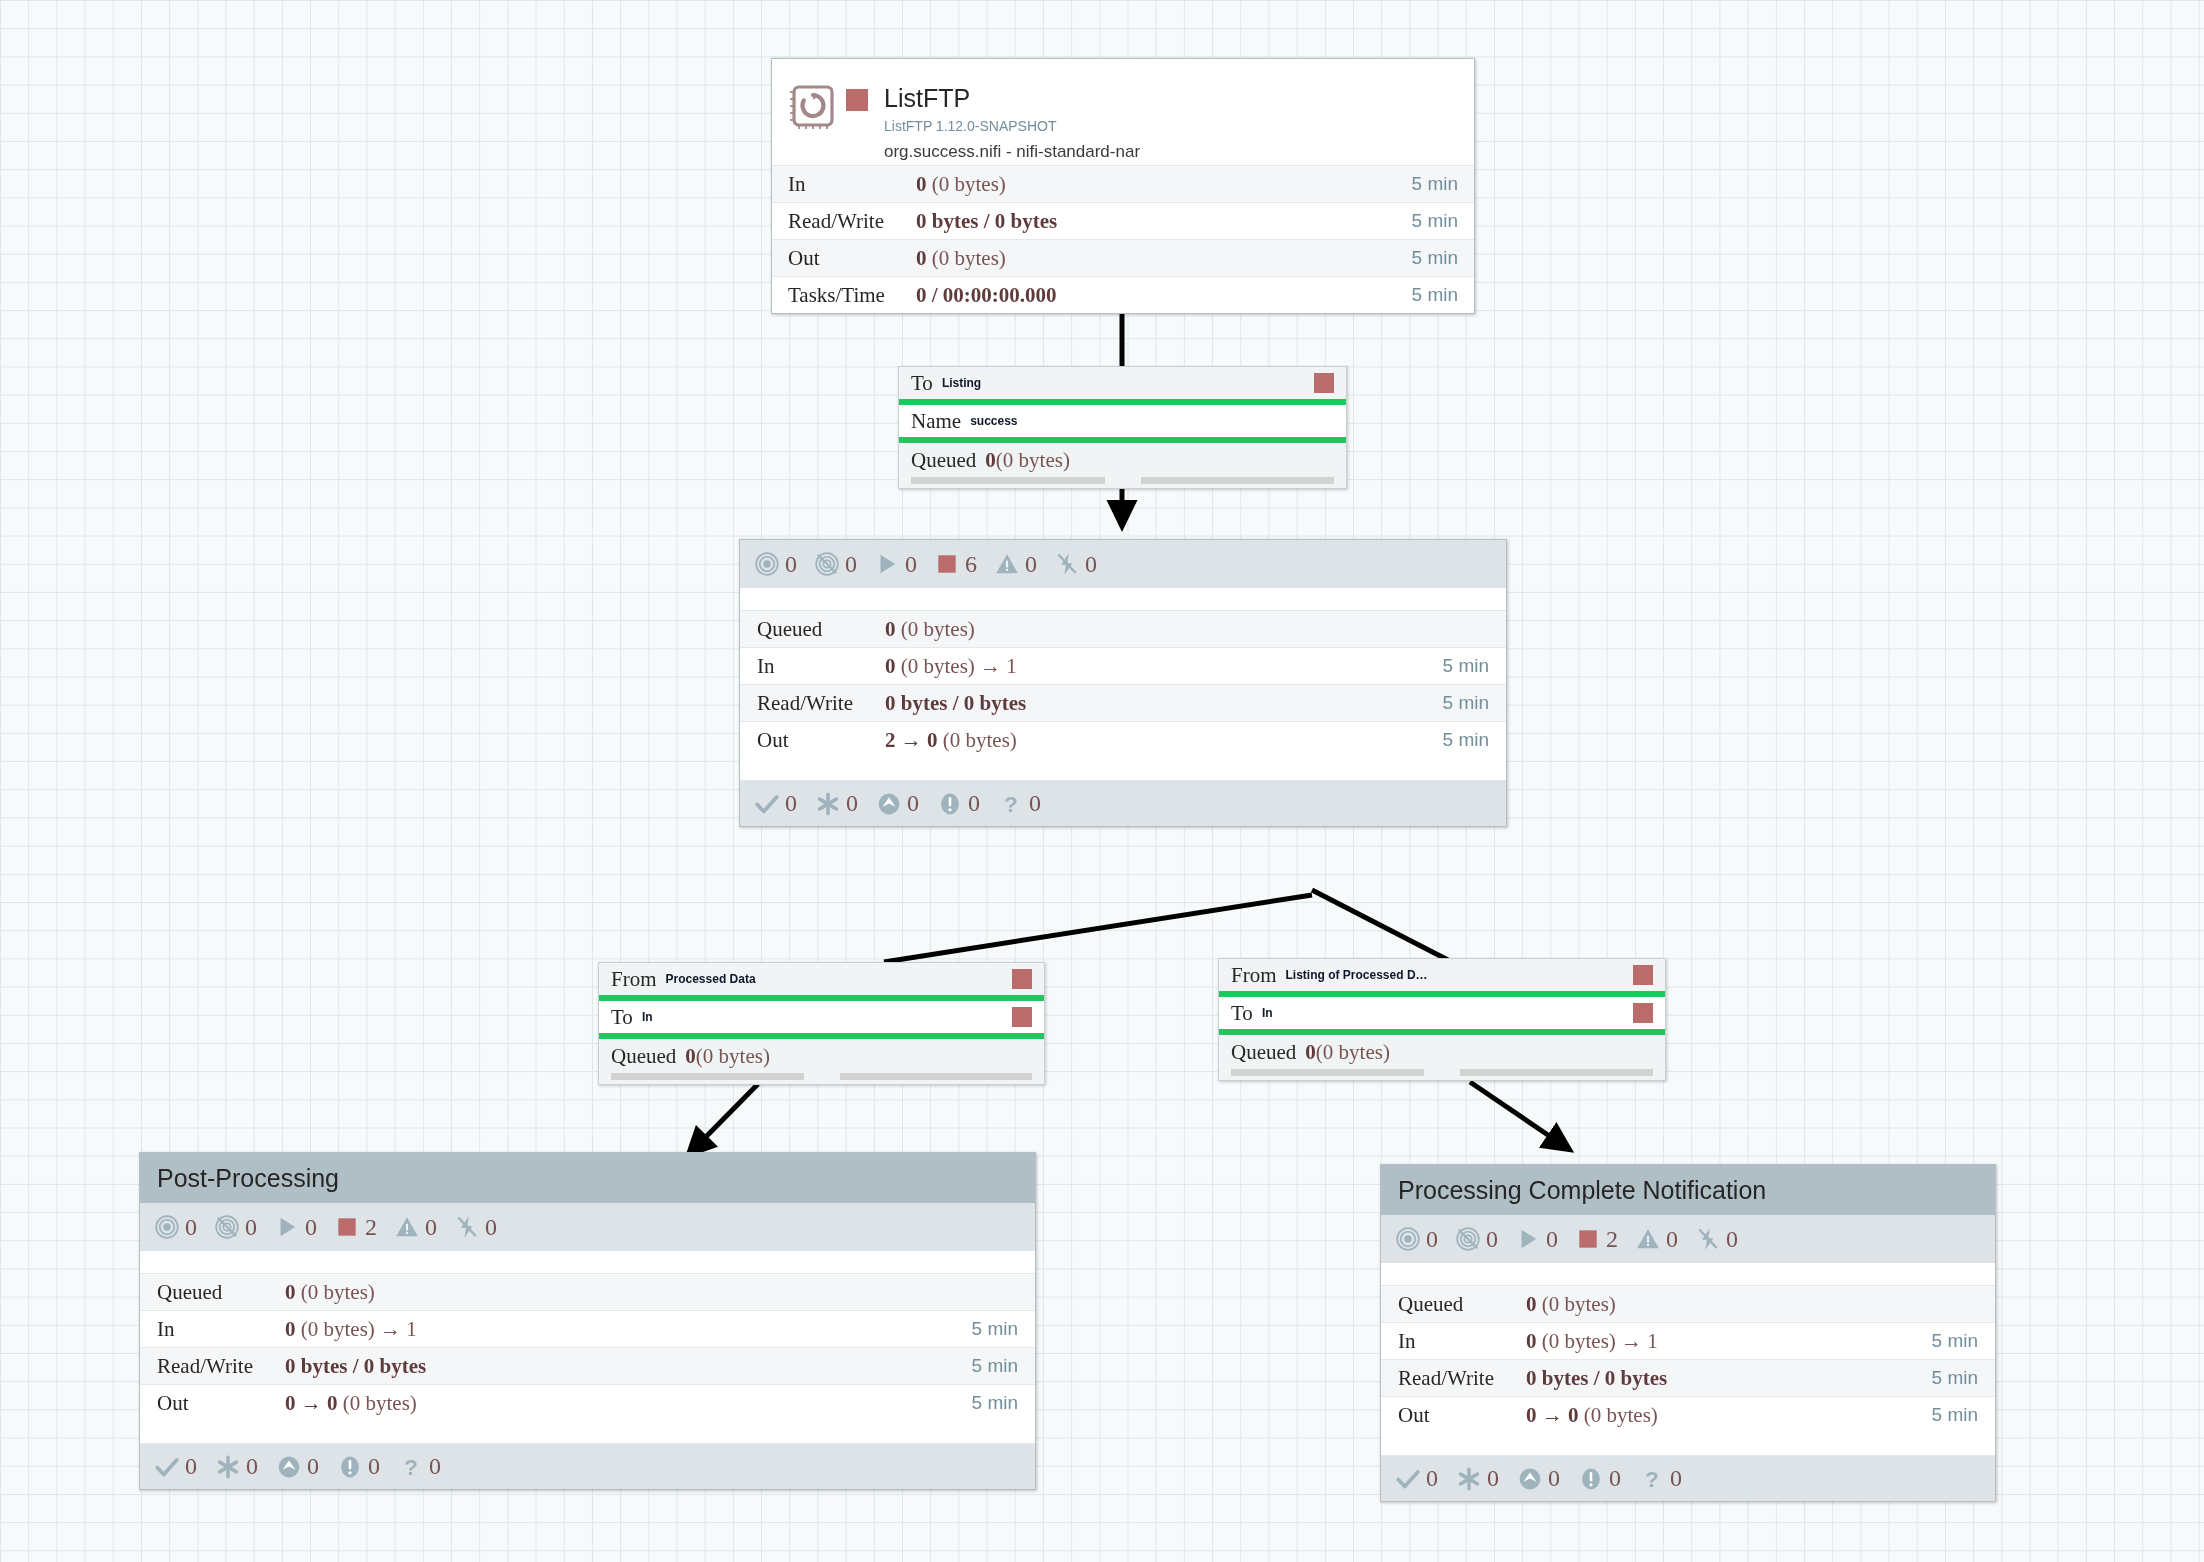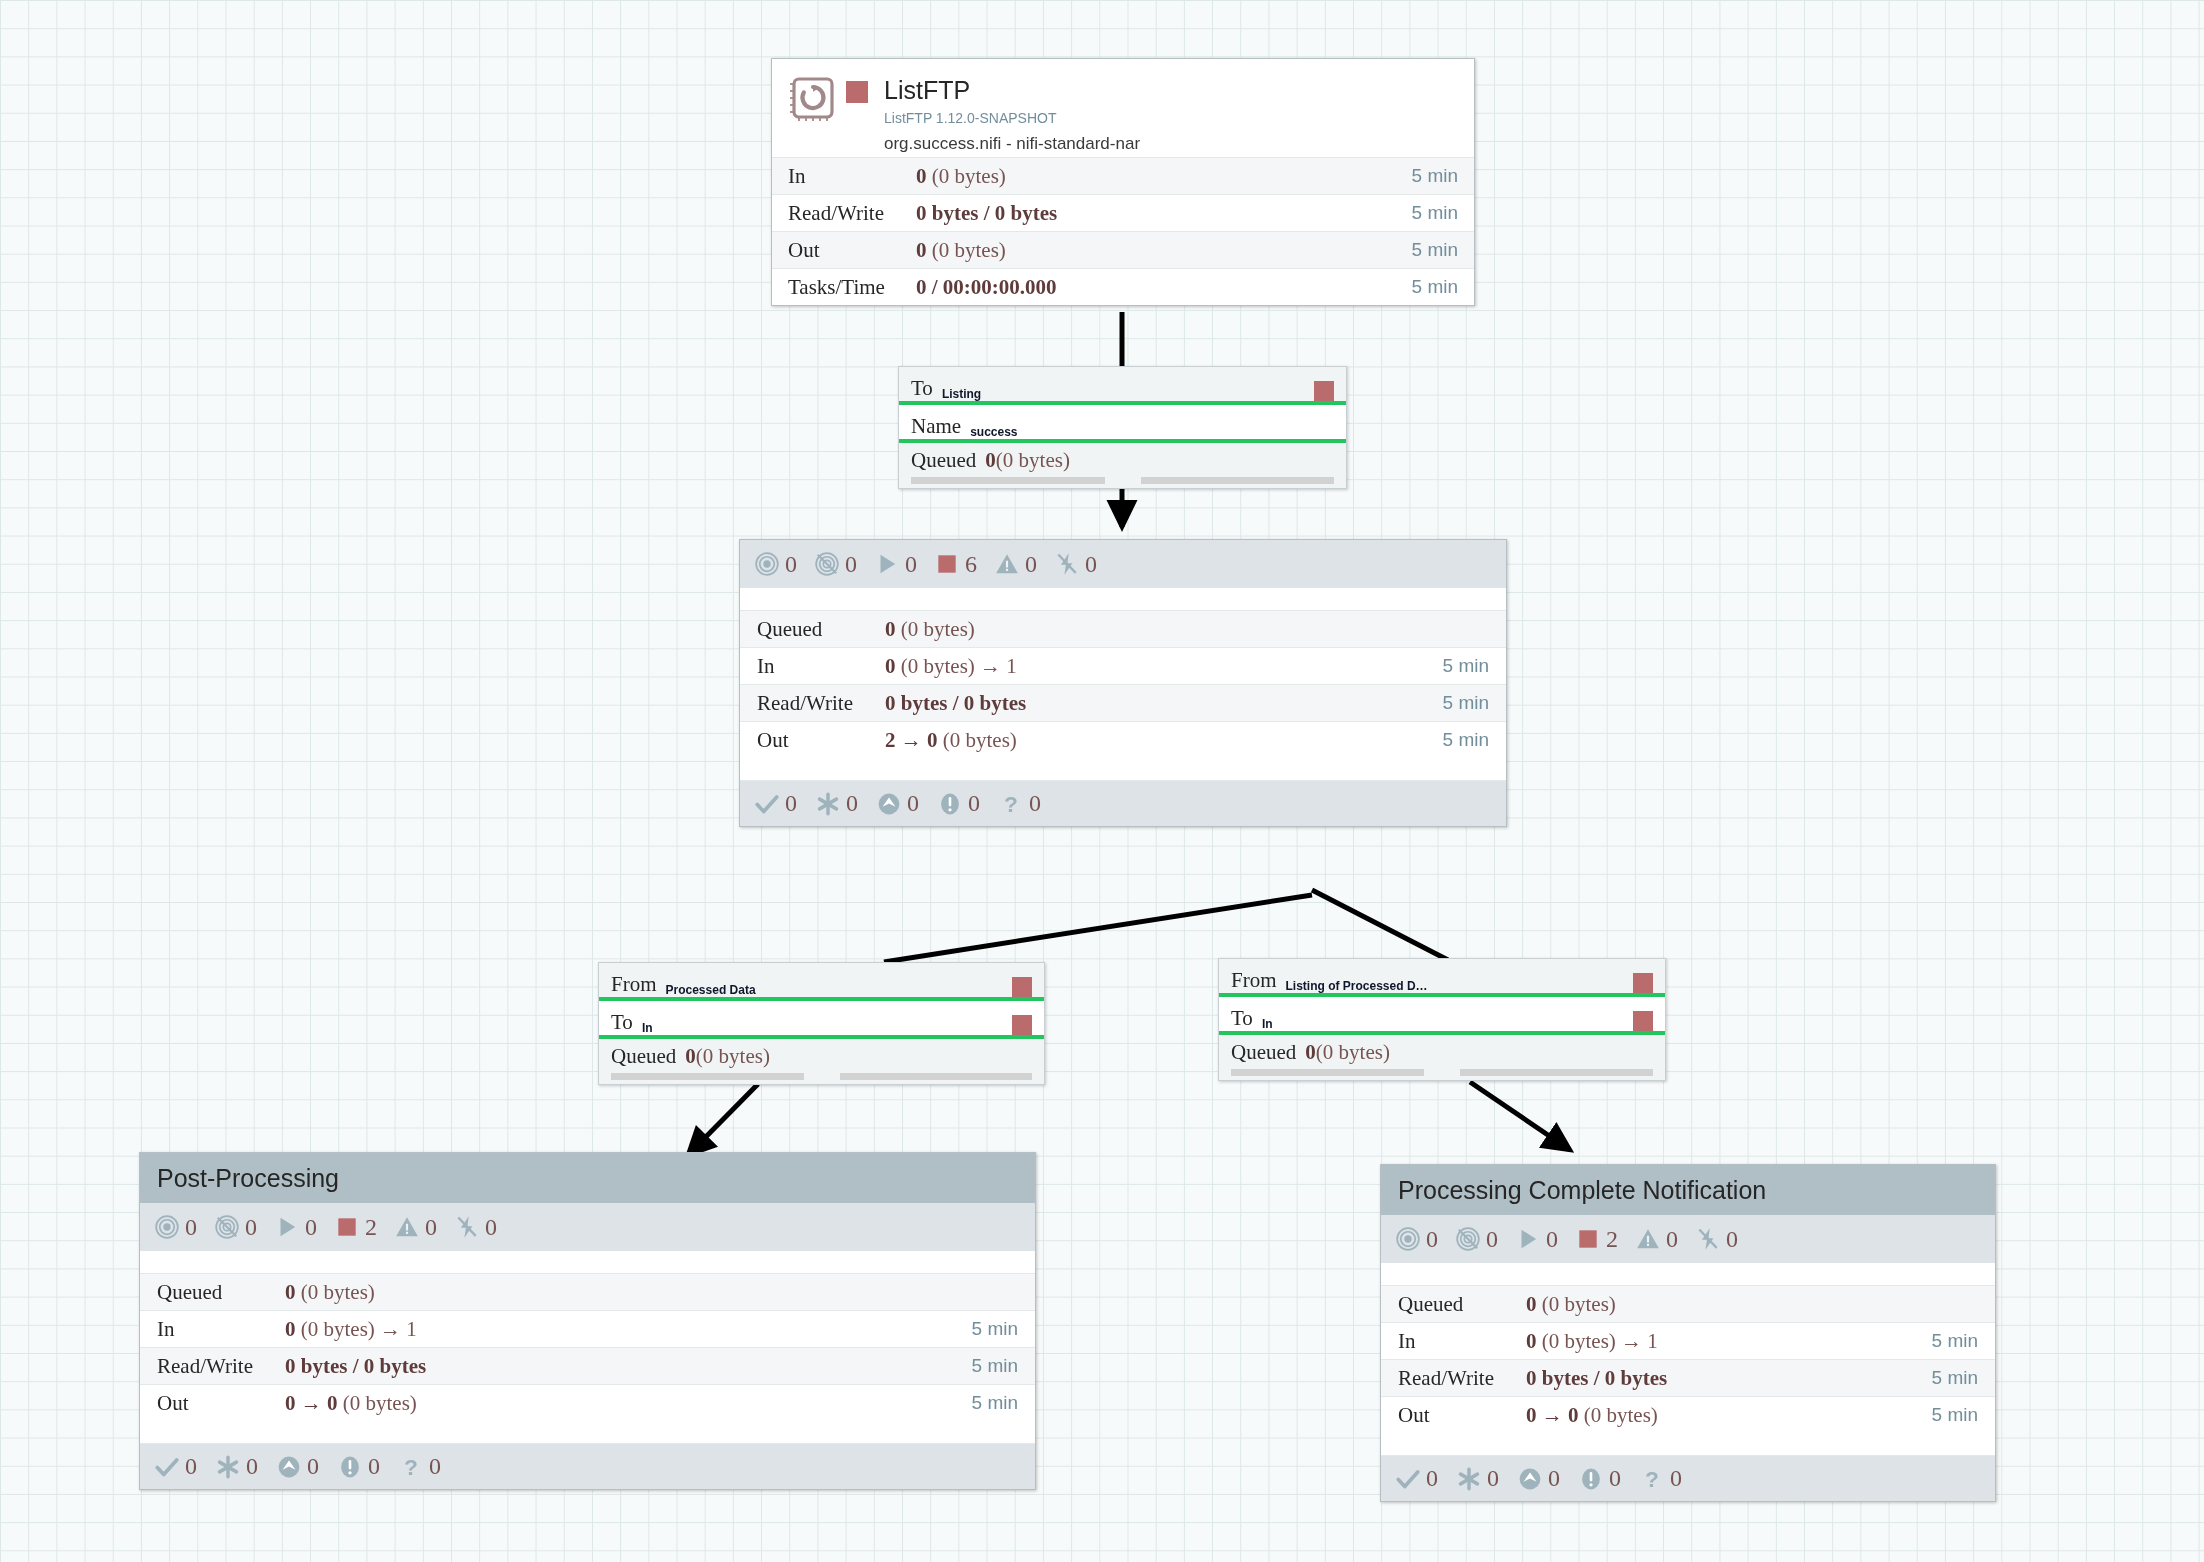--- a/index.html
+++ b/index.html
@@ -39,20 +39,21 @@
     background: #ffffff;
     border: 1px solid #b6bfc4;
     box-shadow: 1px 1px 3px rgba(0,0,0,0.22);
   }
   .proc-head {
     display: flex;
     align-items: flex-start;
     padding: 14px 14px 12px 14px;
     background: #ffffff;
     height: 98px;
+    margin-top: 8px;
   }
   .proc-icon {
     width: 54px; height: 54px;
     flex: 0 0 54px;
     margin-right: 6px;
   }
   .proc-runstatus {
     width: 22px; height: 22px;
     background: #ba6b6c;
     flex: 0 0 22px;
@@ -169,27 +170,27 @@
 
   
   .connlabel {
     position: absolute;
     background: #ffffff;
     border: 1px solid #c7cfd2;
     box-shadow: 1px 1px 3px rgba(0,0,0,0.20);
   }
   .cl-row {
     display: flex;
-    align-items: flex-end;
+    align-items: center;
     height: 38px;
     padding: 0 12px;
     font-family: "Liberation Serif", serif;
     font-size: 21px;
     color: #262626;
-    border-bottom: 4px solid #22c55e;
+    border-bottom: 6px solid #22c55e;
   }
   .cl-row.shade { background: #f1f4f5; }
   .cl-row.plain { background: #ffffff; }
   .cl-key { color: #262626; margin-right: 9px; }
   .cl-val { color: #0f172a; font-weight: bold; font-family: "Liberation Sans", sans-serif; font-size: 12px; }
   .cl-flag {
     margin-left: auto;
     width: 20px; height: 20px;
     background: #ba6b6c;
   }

